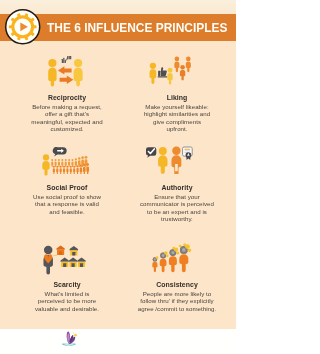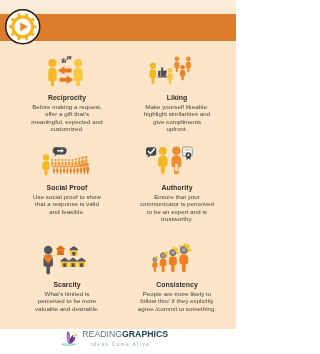--- a/index.html
+++ b/index.html
@@ -30,20 +30,21 @@
   .brand b{color:#21414F;font-weight:bold;}
   .tagline{font-size:4.45px;color:#8DA0AB;letter-spacing:1.58px;line-height:5px;margin-top:3.1px;margin-left:8.2px;white-space:nowrap;}
 </style>
 </head>
 <body>
 
 <div class="page">
   <div class="bg"></div>
 
   <div class="hdrbar"></div>
+  <div class="hdrtitle">THE 6 INFLUENCE PRINCIPLES</div>
   <div class="gearwrap" id="gearicon"><svg width="40" height="40" viewBox="0 0 40 40">
         <circle cx="19.7" cy="18.8" r="17.0" fill="#FFFEF8" stroke="#241A14" stroke-width="1.5"></circle>
         <g transform="translate(-0.3,-1.2)">
           <circle cx="20" cy="20" r="9.90" fill="none" stroke="#F9B420" stroke-width="3.10"></circle>
           <rect x="18.45" y="6.15" width="3.10" height="4.60" rx="0.9" fill="#F9B420" transform="rotate(-90.00 20 20)"></rect>
           <rect x="18.45" y="6.15" width="3.10" height="4.60" rx="0.9" fill="#F9B420" transform="rotate(-54.00 20 20)"></rect>
           <rect x="18.45" y="6.15" width="3.10" height="4.60" rx="0.9" fill="#F9B420" transform="rotate(-18.00 20 20)"></rect>
           <rect x="18.45" y="6.15" width="3.10" height="4.60" rx="0.9" fill="#F9B420" transform="rotate(18.00 20 20)"></rect>
           <rect x="18.45" y="6.15" width="3.10" height="4.60" rx="0.9" fill="#F9B420" transform="rotate(54.00 20 20)"></rect>
           <rect x="18.45" y="6.15" width="3.10" height="4.60" rx="0.9" fill="#F9B420" transform="rotate(90.00 20 20)"></rect>
@@ -281,17 +282,13 @@
   <div class="logo" id="logoicon"><svg width="18" height="20" viewBox="0 0 18 20">
         <path d="M1.6,17.0 C4.1,15.9 6.7,15.8 8.7,16.5 C11.0,15.7 13.8,15.9 16.3,17.1 C13.6,18.6 10.7,19.0 8.7,18.3 C6.5,19.0 3.9,18.6 1.6,17.0 Z" fill="#6CC0C7"></path>
         <path d="M2.7,16.8 C4.9,15.9 6.9,15.9 8.7,16.4 C10.7,15.9 13.0,15.9 15.2,16.8 C13.0,17.9 10.7,18.2 8.7,17.6 C6.9,18.2 4.9,17.9 2.7,16.8 Z" fill="#D4EFF1"></path>
         <path d="M9.0,16.6 C10.0,14.0 11.6,11.6 13.2,10.4 C14.6,9.4 15.4,9.8 15.2,11.3 C14.8,13.9 12.3,16.3 10.2,16.9 C9.6,17.1 9.1,17.0 9.0,16.6 Z" fill="#733E8C"></path>
         <path d="M8.6,16.8 C7.0,13.8 6.2,9.9 6.8,6.8 C7.2,4.7 8.1,4.1 8.9,5.0 C9.8,6.0 10.2,8.6 9.8,11.6 C9.5,14.0 9.1,15.6 8.6,16.8 Z" fill="#8E4E9C"></path>
         <path d="M8.3,16.4 C7.3,13.8 7.0,10.4 7.5,8.0 C7.9,6.2 8.6,5.9 8.9,7.1 C9.3,8.5 9.2,11.6 8.8,13.9 C8.6,15.2 8.4,16.0 8.3,16.4 Z" fill="#BB8ACB"></path>
         <path d="M9.2,14.6 C9.9,12.3 10.9,10.0 11.9,8.8 C12.8,7.7 13.4,7.9 13.3,9.2 C13.1,11.3 11.4,13.9 9.9,15.2 C9.5,15.5 9.1,15.3 9.2,14.6 Z" fill="#5F3278"></path>
         <circle cx="15.5" cy="8.2" r="1.4" fill="#F6D04B"></circle>
         <circle cx="13.3" cy="6.0" r="0.6" fill="#F6D04B"></circle>
       </svg></div>
-  <div class="logotext">
-    <div class="brand"><span>READING</span><b>GRAPHICS</b></div>
-    <div class="tagline">Ideas Come Alive</div>
-  </div>
 </div>
 
 </body></html>

